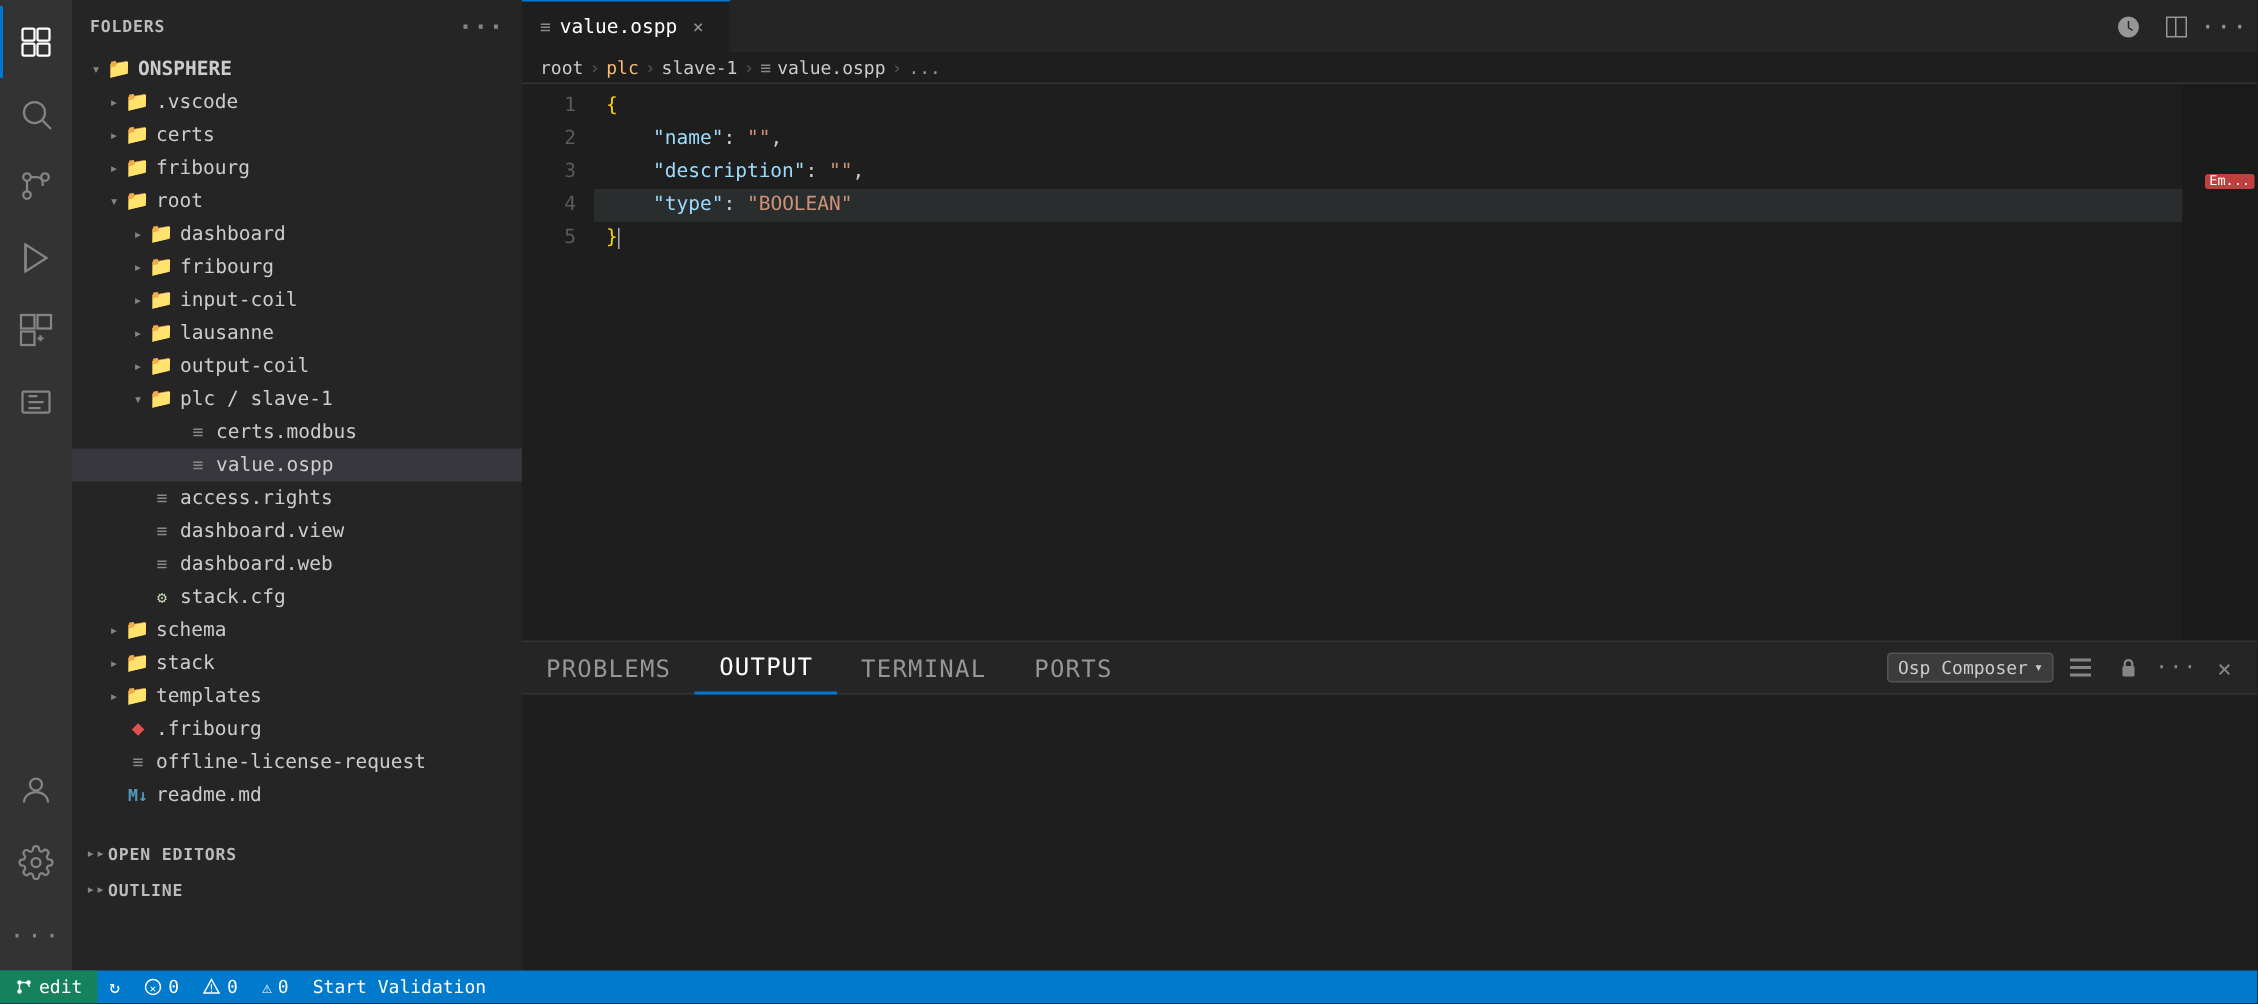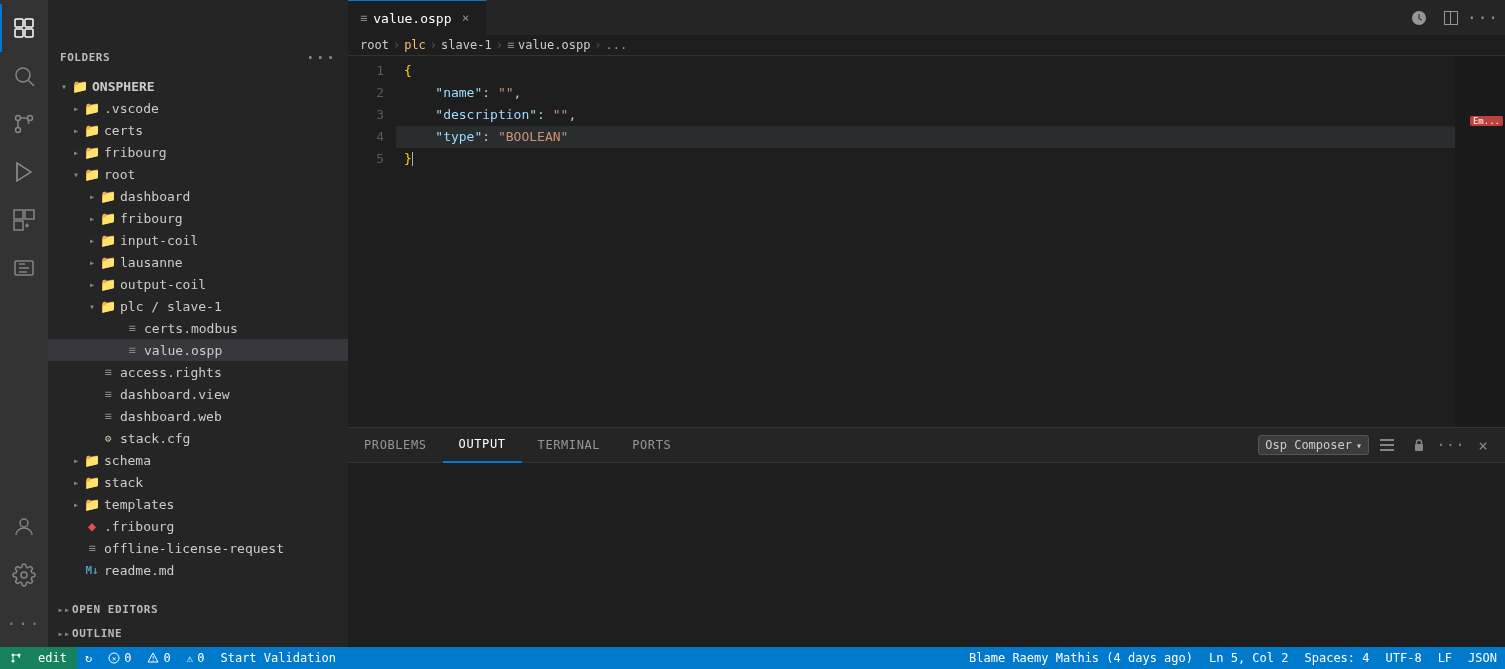--- a/index.html
+++ b/index.html
@@ -70,21 +70,20 @@
       display: flex;
       align-items: center;
       justify-content: space-between;
       padding: 8px 12px;
       color: #bbbbbb;
       font-size: 11px;
       font-weight: 700;
       text-transform: uppercase;
       letter-spacing: 0.05em;
       flex-shrink: 0;
-      margin-top: 40px;
     }
     .sidebar-header-right {
       display: flex;
       gap: 4px;
     }
     .sidebar-tree {
       flex: 1;
       overflow-y: auto;
       overflow-x: hidden;
     }
@@ -280,21 +279,21 @@
       height: 35px;
       flex-shrink: 0;
       border-bottom: 1px solid #333;
     }
     .panel-tab {
       padding: 0 16px;
       height: 35px;
       display: flex;
       align-items: center;
       cursor: pointer;
-      font-size: 12px;
+      font-size: 16px;
       color: #969696;
       text-transform: uppercase;
       letter-spacing: 0.05em;
     }
     .panel-tab.active {
       color: #ffffff;
       border-bottom: 2px solid #0078d4;
     }
     .panel-tabs-right {
       margin-left: auto;
@@ -687,21 +686,21 @@
         </div>
         <div class="panel-content">
           
         </div>
       </div>
 
     </div>
   </div>
 
   <div class="status-bar">
-    <div class="status-item" style="background:#16825d; padding:0 10px; gap:16px;">
+    <div class="status-item" style="background:#16825d; padding:0 10px; gap:4px;">
       <svg width="12" height="12" viewBox="0 0 12 12" fill="white">
         <circle cx="3" cy="3" r="1.5"></circle>
         <circle cx="3" cy="9" r="1.5"></circle>
         <circle cx="9" cy="3" r="1.5"></circle>
         <path d="M3 4.5v3M4.5 3h2a3 3 0 013 3" fill="none" stroke="white" stroke-width="1"></path>
       </svg>
       <span>edit</span>
     </div>
     <div class="status-item">
       <span>↻</span>
@@ -720,34 +719,14 @@
       </svg>
       <span>0</span>
     </div>
     <div class="status-item">
       <span style="font-size:11px;">⚠</span>
       <span>0</span>
     </div>
     <div class="status-item">
       <span>Start Validation</span>
     </div>
-    <div class="status-right">
-      <div class="status-item">
-        <span>Blame Raemy Mathis (4 days ago)</span>
-      </div>
-      <div class="status-item">
-        <span>Ln 5, Col 2</span>
-      </div>
-      <div class="status-item">
-        <span>Spaces: 4</span>
-      </div>
-      <div class="status-item">
-        <span>UTF-8</span>
-      </div>
-      <div class="status-item">
-        <span>LF</span>
-      </div>
-      <div class="status-item">
-        <span>JSON</span>
-      </div>
-    </div>
   </div>
 </div>
 
 </body></html>

